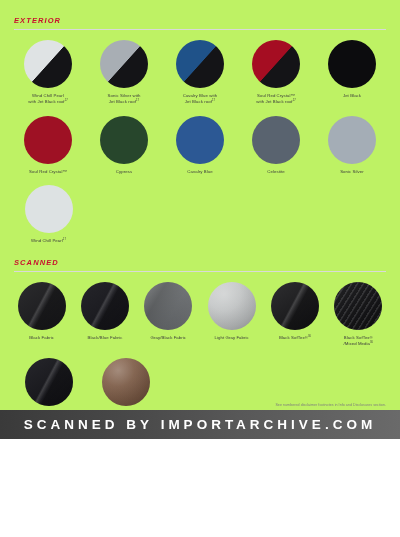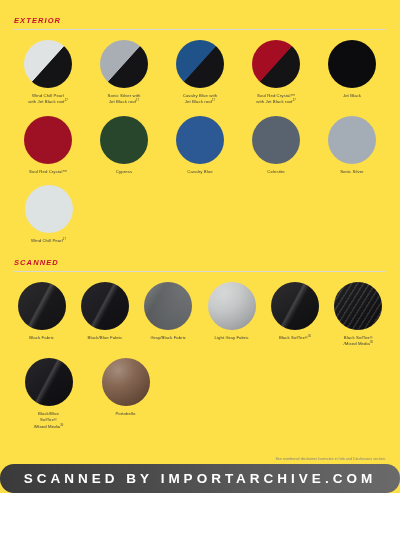--- a/index.html
+++ b/index.html
@@ -11,22 +11,22 @@
     height: 537px;
     background: #ffffff;
     font-family: "Liberation Sans", sans-serif;
     overflow: hidden;
     position: relative;
   }
 
   .page {
     position: relative;
     width: 400px;
-    height: 493px;
-    background: #fde047;
+    height: 439px;
+    background: #bef264;
     box-sizing: border-box;
   }
 
   .content {
     padding: 0 10px;
   }
 
   .section-heading {
     font-size: 7.5px;
     font-style: italic;
@@ -133,21 +133,20 @@
   .scan-banner {
     position: absolute;
     left: 0;
     bottom: 0;
     width: 400px;
     height: 29px;
     background: linear-gradient(90deg, #3a3a3a 0%, #4a4a4a 35%, #585858 60%, #6a6a6a 100%);
     display: flex;
     align-items: center;
     justify-content: center;
-    border-radius: 14px;
   }
   .scan-banner-text {
     color: #ffffff;
     font-size: 13.5px;
     font-weight: bold;
     letter-spacing: 4.0px;
   }
 
   sup {
     font-size: 0.62em;

